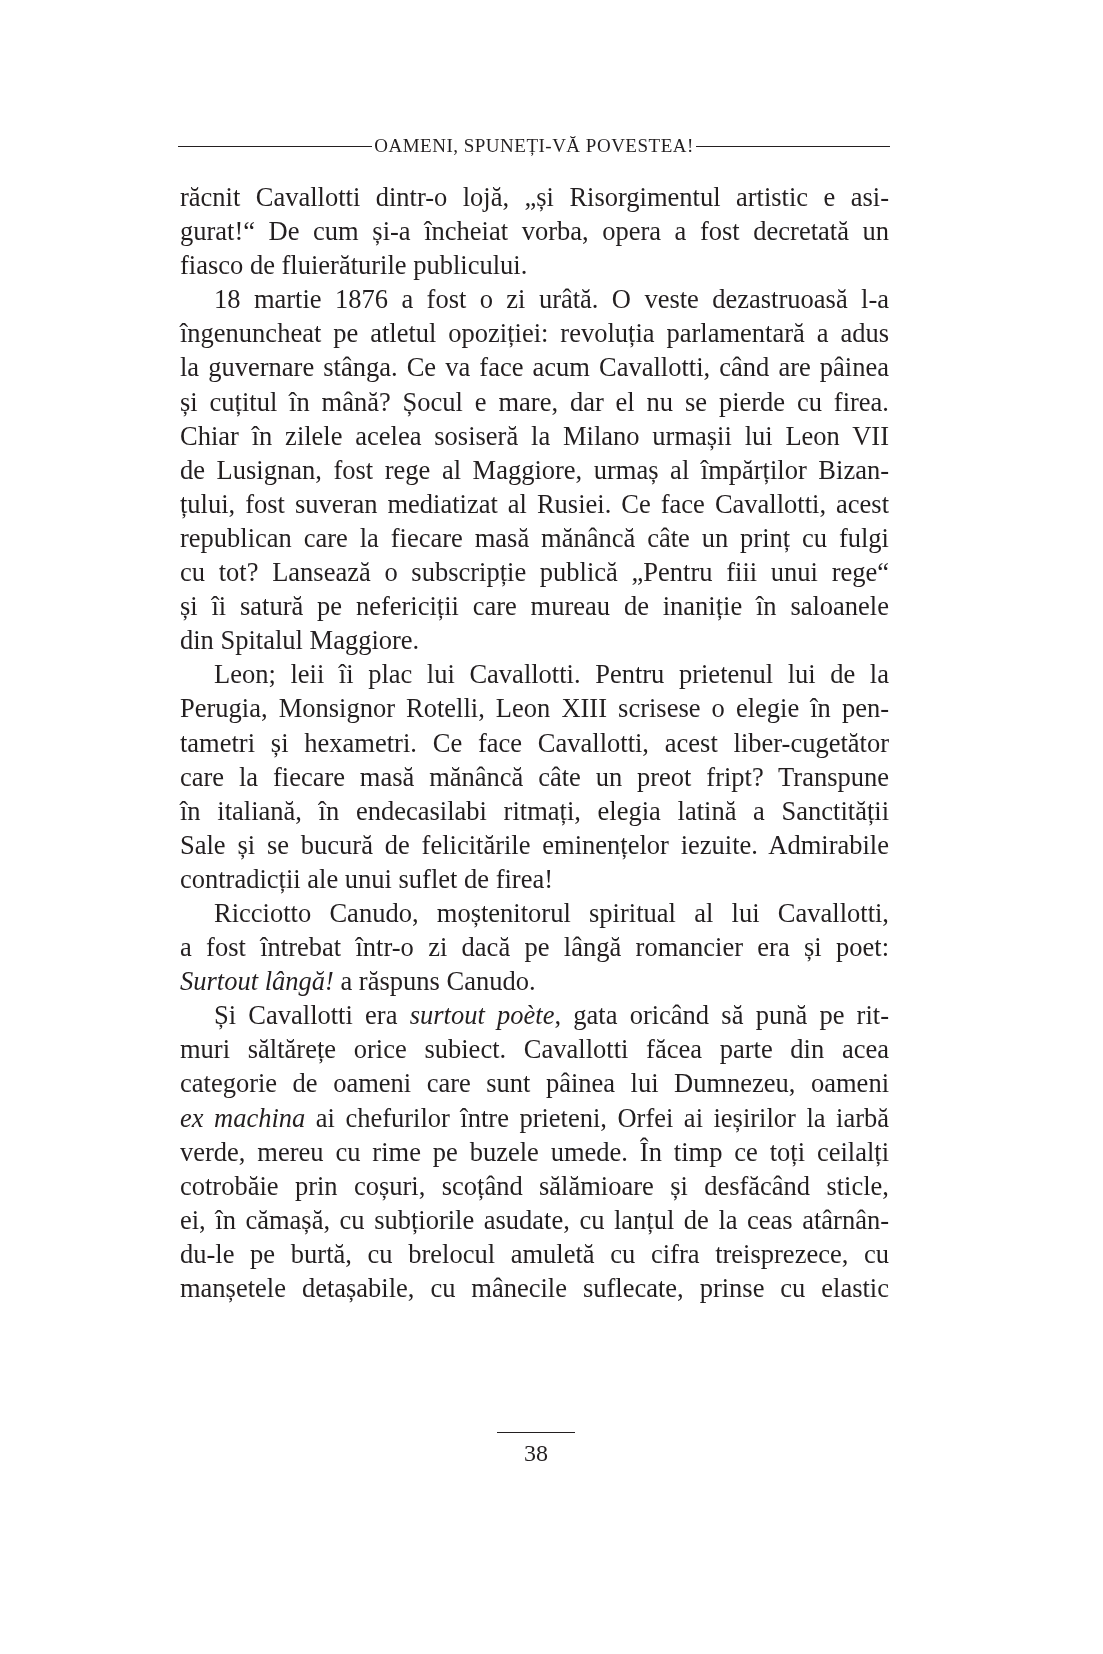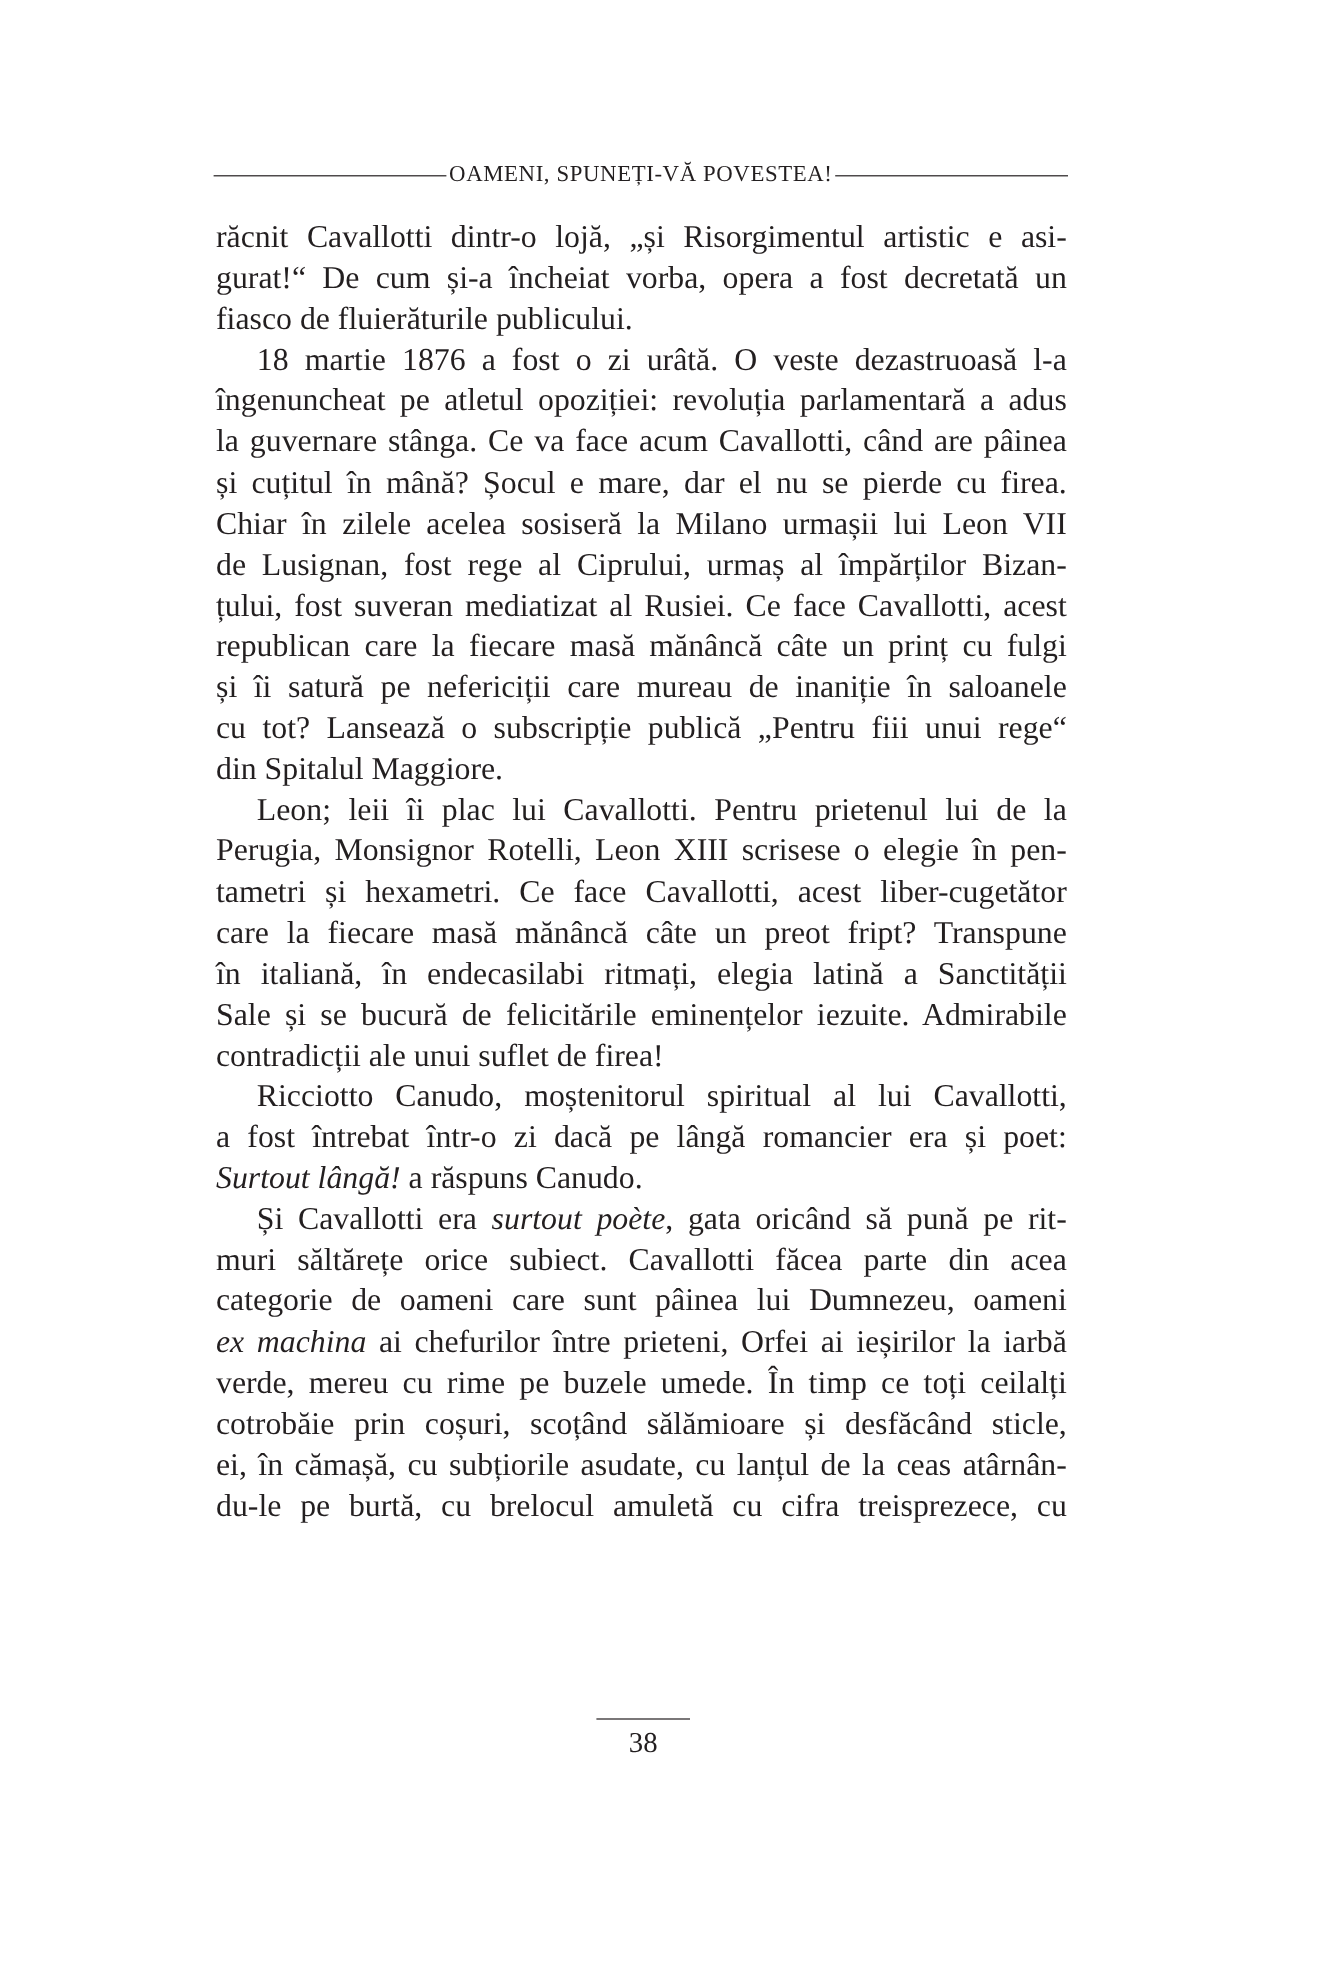--- a/index.html
+++ b/index.html
@@ -51,33 +51,33 @@
         <div class="line">
           <span class="inner">la guvernare stânga. Ce va face acum Cavallotti, când are pâinea</span>
         </div>
         <div class="line">
           <span class="inner">și cuțitul în mână? Șocul e mare, dar el nu se pierde cu firea.</span>
         </div>
         <div class="line">
           <span class="inner">Chiar în zilele acelea sosiseră la Milano urmașii lui Leon VII</span>
         </div>
         <div class="line">
-          <span class="inner">de Lusignan, fost rege al Ciprului, urmaș al împărților Bizan-</span>
+          <span class="inner">de Lusignan, fost rege al Maggiore, urmaș al împărților Bizan-</span>
         </div>
         <div class="line">
           <span class="inner">țului, fost suveran mediatizat al Rusiei. Ce face Cavallotti, acest</span>
         </div>
         <div class="line">
           <span class="inner">republican care la fiecare masă mănâncă câte un prinț cu fulgi</span>
         </div>
         <div class="line">
-          <span class="inner">și îi satură pe nefericiții care mureau de inaniție în saloanele</span>
+          <span class="inner">cu tot? Lansează o subscripție publică „Pentru fiii unui rege“</span>
         </div>
         <div class="line">
-          <span class="inner">cu tot? Lansează o subscripție publică „Pentru fiii unui rege“</span>
+          <span class="inner">și îi satură pe nefericiții care mureau de inaniție în saloanele</span>
         </div>
         <div class="line last">
           <span class="inner">din Spitalul Maggiore.</span>
         </div>
       </div>
       <div class="paragraph">
         <div class="line">
           <span class="inner" style="padding-left: 34px;">Leon; leii îi plac lui Cavallotti. Pentru prietenul lui de la</span>
         </div>
         <div class="line">
@@ -128,20 +128,23 @@
         </div>
         <div class="line">
           <span class="inner">cotrobăie prin coșuri, scoțând sălămioare și desfăcând sticle,</span>
         </div>
         <div class="line">
           <span class="inner">ei, în cămașă, cu subțiorile asudate, cu lanțul de la ceas atârnân-</span>
         </div>
         <div class="line">
           <span class="inner">du-le pe burtă, cu brelocul amuletă cu cifra treisprezece, cu</span>
         </div>
+        <div class="line">
+          <span class="inner">manșetele detașabile, cu mânecile suflecate, prinse cu elastic</span>
+        </div>
       </div>
     </div>
 
   <div class="folio">
     <div class="folio-rule"></div>
     <div class="folio-num">38</div>
   </div>
 </div>
 
 </body></html>

